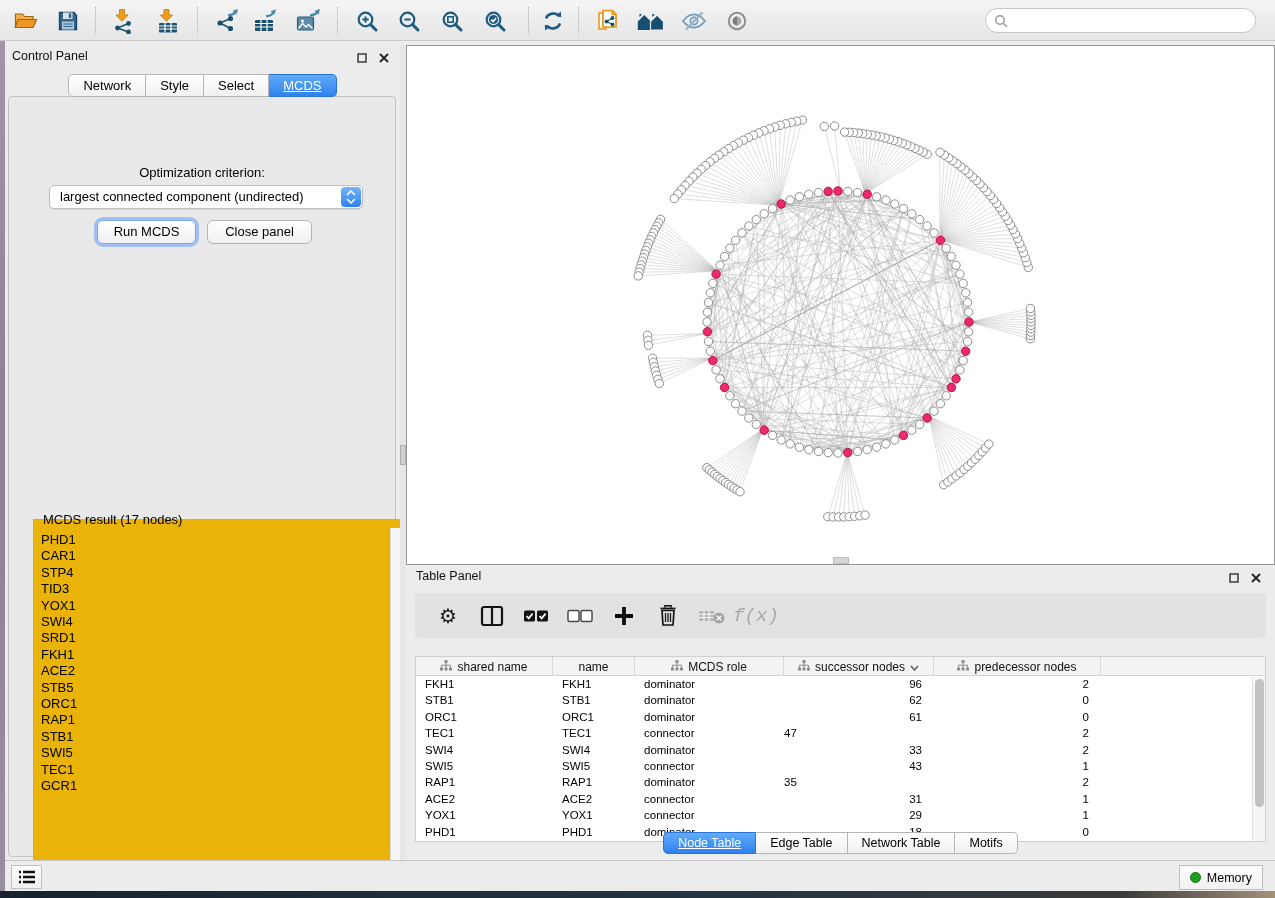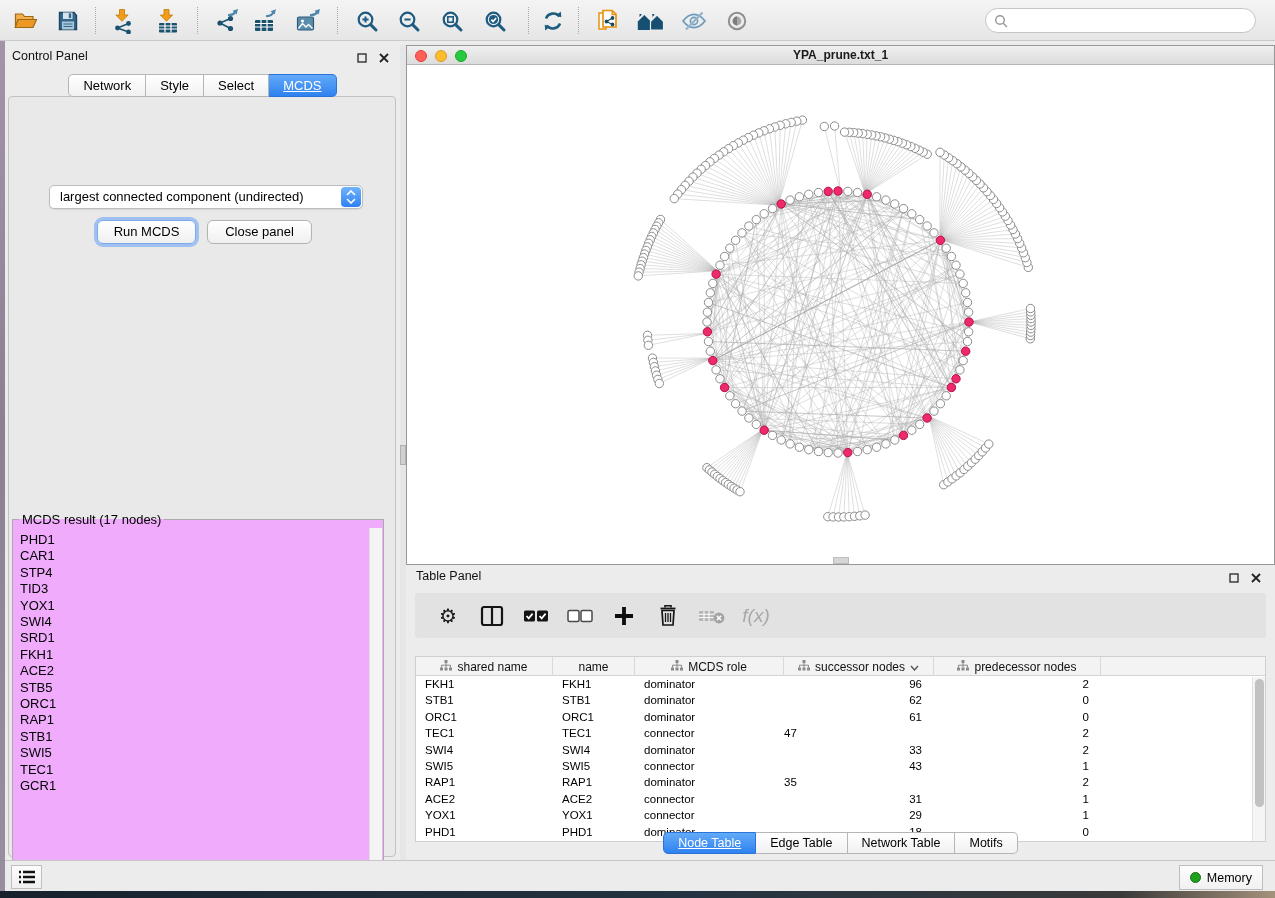--- a/index.html
+++ b/index.html
@@ -36,22 +36,22 @@
   .seg.active { background:linear-gradient(#62aaf8,#2f82ef); border-color:#2a74d9; color:#fff;text-decoration:underline; }
   .opt-label { position:absolute; top:68px; width:100%; text-align:center; font-size:13px; color:#000; }
   .selectbox { position:absolute; left:40px; top:88px; width:314px; height:24px; background:#fff;
     border:1px solid #bdbdbd; border-radius:5px; font-size:13px; line-height:22px; padding-left:10px;
     box-shadow:0 1px 1px rgba(0,0,0,.08); }
   .select-step { position:absolute; right:1px; top:1px; width:20px; height:20px; border-radius:4px;
     background:linear-gradient(#72b4fb,#2e80f4); display:flex; flex-direction:column; align-items:center; justify-content:center; gap:2px; }
   .btn { position:absolute; height:24px; background:linear-gradient(#ffffff,#f0f0f0); border:1px solid #b3b3b3;
     border-radius:6px; font-size:13px; text-align:center; line-height:22px; color:#000; }
   .btn.focusring { box-shadow:0 0 0 3px rgba(110,165,245,.6); border-color:#7aa8e8; }
-  fieldset.mcds { position:absolute; left:3px; top:415px; width:372px; height:376px;
-    border:1px solid #ababab; background:#f0abfc; padding:0; }
+  fieldset.mcds { position:absolute; left:24px; top:415px; width:372px; height:376px;
+    border:1px solid #ababab; background:#eab308; padding:0; }
   fieldset.mcds legend { font-size:13px; color:#000; margin-left:6px; padding:0 3px; }
   .mcds-list { position:absolute; left:1px; top:2px; right:14px; bottom:1px; overflow:hidden; padding:3px 0 0 6px; }
   .mcds-list div { font-size:13px; line-height:16.4px; color:#000; }
   .mcds-scroll { position:absolute; top:1px; right:1px; bottom:1px; width:13px; background:#f4f4f4; border-left:1px solid #e0e0e0; }
 
   
   .vsplit { position:absolute; left:400px; top:45px; width:6px; height:815px; background:#e6e6e6; }
   .vgrip { position:absolute; left:0; top:400px; width:6px; height:20px; background:#d0d0d0; border:1px solid #b0b0b0; }
 
   
@@ -265,20 +265,21 @@
           </svg>
       </div>
     </div>
     <div class="cp-tabs" id="cp-tabs">
         <div class="seg">Network</div>
         <div class="seg">Style</div>
         <div class="seg">Select</div>
         <div class="seg active">MCDS</div>
       </div>
     <div class="cp-body">
+      <div class="opt-label">Optimization criterion:</div>
       <div class="selectbox">
         <span>largest connected component (undirected)</span>
         <div class="select-step">
           <svg width="10" height="6" viewBox="0 0 10 6">
               <path d="M1 5l4-4 4 4" fill="none" stroke="#fff" stroke-width="1.6"></path>
             </svg>
           <svg width="10" height="6" viewBox="0 0 10 6">
               <path d="M1 1l4 4 4-4" fill="none" stroke="#fff" stroke-width="1.6"></path>
             </svg>
         </div>
@@ -310,26 +311,20 @@
         </div>
       </fieldset>
     </div>
   </div>
 
   <div class="vsplit">
     <div class="vgrip"></div>
   </div>
 
   <div class="netwin">
-    <div class="net-title">
-      <div class="tl" style="left:8px; background:#ff5f57; border:1px solid #e0443e"></div>
-      <div class="tl" style="left:28px; background:#febc2e; border:1px solid #d89e22"></div>
-      <div class="tl" style="left:48px; background:#28c840; border:1px solid #1aab29"></div>
-      <span>YPA_prune.txt_1</span>
-    </div>
     <div class="net-canvas">
       <svg id="graph-svg" width="867" height="499" viewBox="0 0 867 499">
           <g stroke="#ababab" stroke-width="0.7" stroke-opacity="0.55">
             <line x1="374.2" y1="139.0" x2="562.0" y2="257.0"></line>
             <line x1="374.2" y1="139.0" x2="552.9" y2="209.1"></line>
             <line x1="374.2" y1="139.0" x2="560.5" y2="276.5"></line>
             <line x1="374.2" y1="139.0" x2="383.1" y2="378.9"></line>
             <line x1="374.2" y1="139.0" x2="300.4" y2="266.8"></line>
             <line x1="374.2" y1="139.0" x2="322.8" y2="183.2"></line>
             <line x1="374.2" y1="139.0" x2="303.3" y2="227.8"></line>
@@ -1072,21 +1067,21 @@
       </div>
       <div class="tpi">
         <svg width="28" height="18" viewBox="0 0 28 18">
           <rect x="1" y="4" width="15" height="10" rx="1" fill="#b5b5b5"></rect>
           <path d="M1 7.3h15M1 10.6h15M6 4v10M11 4v10" stroke="#fff" stroke-width="1"></path>
           <circle cx="21" cy="11" r="5.4" fill="#a3a3a3"></circle>
             <path d="M18.8 8.8l4.4 4.4M23.2 8.8l-4.4 4.4" stroke="#fff" stroke-width="1.5"></path>
           </svg>
       </div>
       <div class="tpi">
-        <span style="font-family:Liberation Sans, sans-serif; font-style:italic; color:#a8a8a8; font-size:19px">f(x)</span>
+        <span style="font-family:Liberation Mono, monospace; font-style:italic; color:#a8a8a8; font-size:19px">f(x)</span>
       </div>
     </div>
 
     <div class="tbl">
       <div class="tbl-head" id="table-head">
           <div class="th" style="width: 137px;">
             <span><svg width="12" height="11" viewBox="0 0 12 11">
                 <g fill="#8a8a8a">
                   <rect x="4.5" y="0" width="3" height="3"></rect>
                   <rect x="0" y="7.5" width="3" height="3"></rect>

